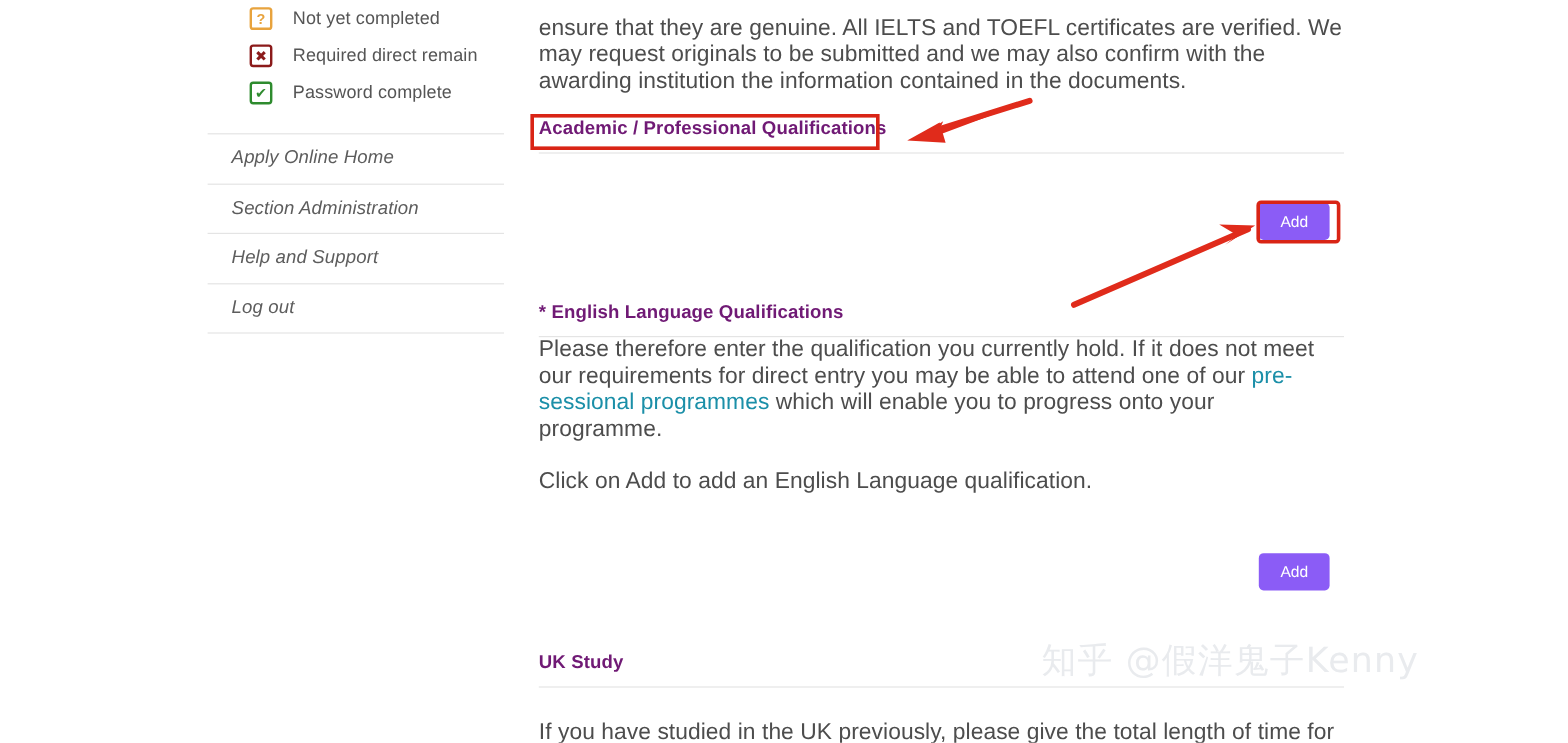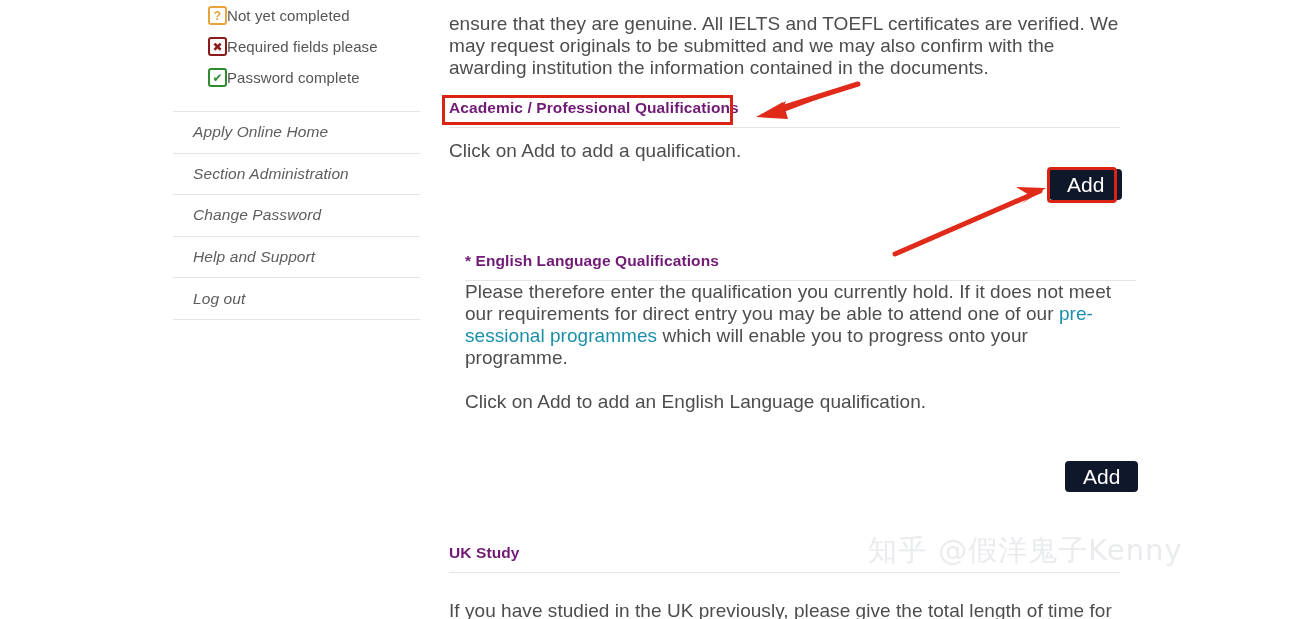--- a/index.html
+++ b/index.html
@@ -44,21 +44,21 @@
     font-size: 12px;
     font-weight: bold;
     line-height: 1;
     margin-left: 35px;
     flex: none;
   }
   .legend-icon.pending { border-color: #e8a33d; color: #e8a33d; }
   .legend-icon.required { border-color: #8b1a1a; color: #8b1a1a; }
   .legend-icon.complete { border-color: #2e8b2e; color: #2e8b2e; }
   .legend-label {
-    margin-left: 0;
+    margin-left: 17px;
     font-size: 15px;
     color: #555555;
     letter-spacing: .1px;
   }
 
   .navlist {
     margin-top: 18px;
     border-top: 1px solid #e4e4e4;
   }
   .nav-item {
@@ -104,25 +104,25 @@
     font-weight: bold;
     color: #701a75;
     letter-spacing: .1px;
   }
   .rule {
     border-bottom: 1px solid #e4e4e4;
     height: 0;
   }
 
   .btn-add {
-    background: #0f172a;
+    background: #8b5cf6;
     color: #ffffff;
     border: none;
     border-radius: 4px;
-    font-size: 21px;
+    font-size: 13px;
     font-family: inherit;
     padding: 0 18px;
     height: 31px;
     line-height: 31px;
     cursor: pointer;
     display: inline-block;
   }
 
   
   .hl-box {
@@ -158,54 +158,52 @@
 
   <div class="legend">
 
     <div class="legend-row">
       <div class="legend-icon pending">?</div>
       <div class="legend-label">Not yet completed</div>
     </div>
 
     <div class="legend-row">
       <div class="legend-icon required">✖</div>
-      <div class="legend-label">Required fields please</div>
+      <div class="legend-label">Required direct remain</div>
     </div>
 
     <div class="legend-row">
       <div class="legend-icon complete">✔</div>
       <div class="legend-label">Password complete</div>
     </div>
 
   </div>
 
   <nav class="navlist">
     <div class="nav-item">Apply Online Home</div>
     <div class="nav-item">Section Administration</div>
-    <div class="nav-item">Change Password</div>
     <div class="nav-item">Help and Support</div>
     <div class="nav-item">Log out</div>
   </nav>
 
 </div>
 
 <div id="main">
 
   <p class="para intro">ensure that they are genuine. All IELTS and TOEFL certificates are verified. We may request originals to be submitted and we may also confirm with the awarding institution the information contained in the documents.</p>
 
   <div style="position:absolute; top:99px; left:0; width:671px;">
     <div class="section-head">Academic / Professional Qualifications</div>
     <div class="rule" style="margin-top:10px;"></div>
-    <p class="para" style="margin:12px 0 0 0;">Click on Add to add a qualification.</p>
     <div style="position:absolute; left:600px; top:70px;">
       <button class="btn-add">Add</button>
     </div>
   </div>
 
-  <div style="position:absolute; top:252px; left:0; width:671px;margin-left:16px;">
+  <div style="position:absolute; top:252px; left:0; width:671px;">
     <div class="section-head">* English Language Qualifications</div>
     <div class="rule" style="margin-top:10px;"></div>
 
 
     <p class="para" style="margin:0;">
       <span>Please therefore enter the qualification you currently hold. If it does not meet our requirements for direct entry you may be able to attend one of our </span><a class="link">pre-sessional programmes</a><span> which will enable you to progress onto your programme.</span>
     </p>
 
     <p class="para" style="margin:22px 0 0 0;">Click on Add to add an English Language qualification.</p>
 

